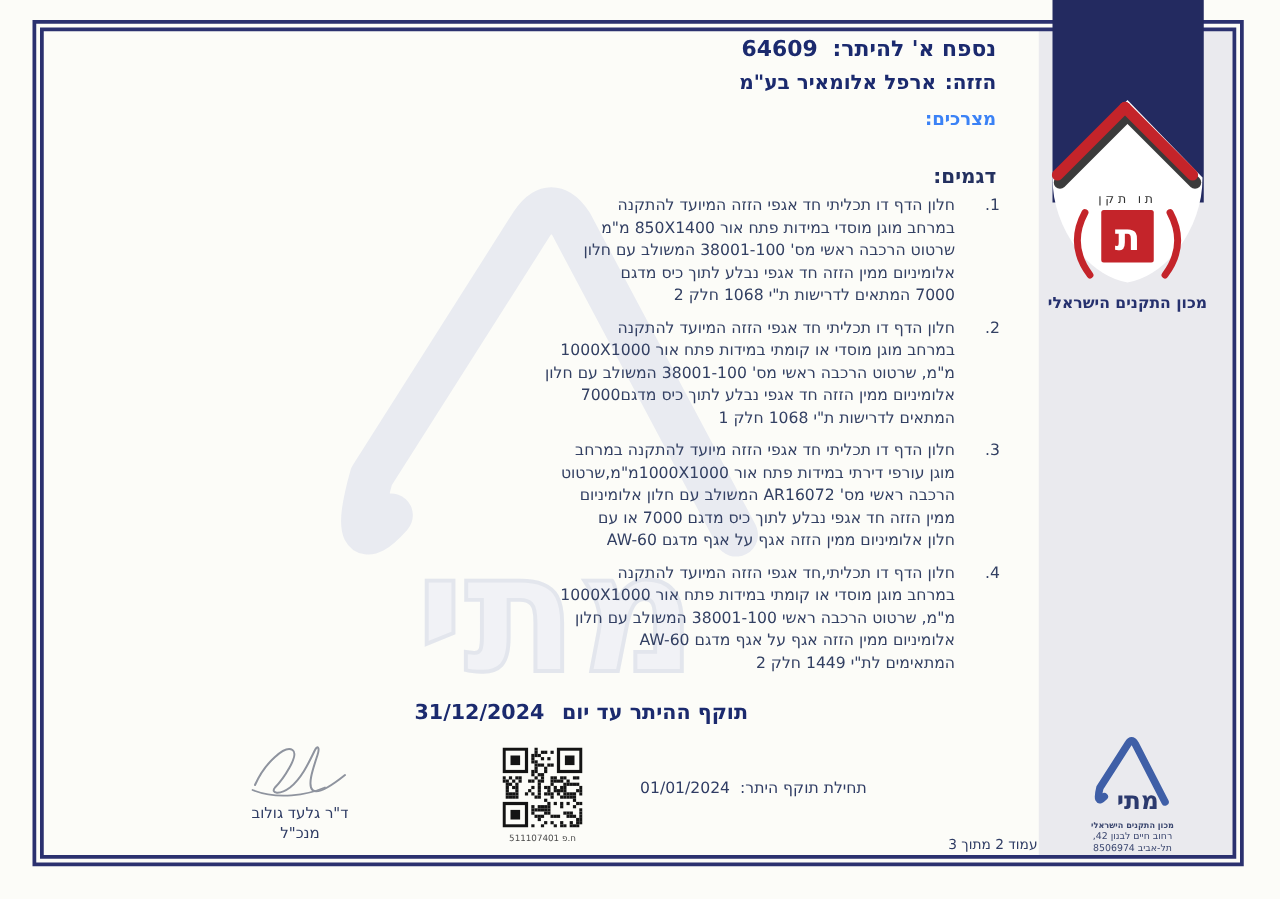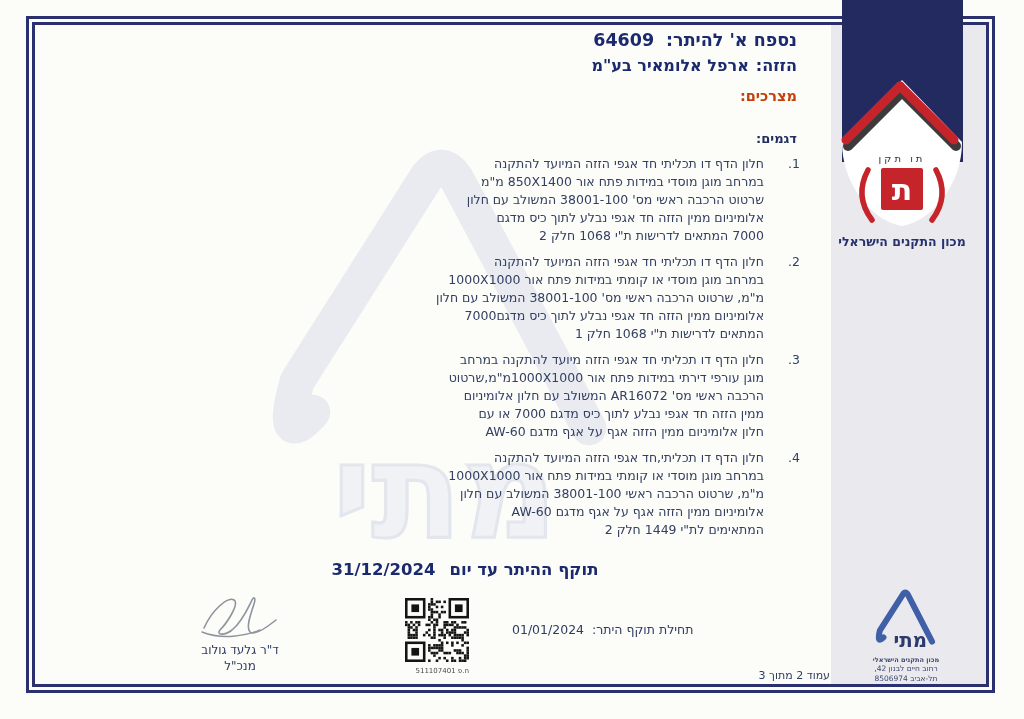--- a/index.html
+++ b/index.html
@@ -18,34 +18,34 @@
   .sii-caption { position:absolute; left:828px; top:234px; width:148px; text-align:center;
                  font-size:12.5px; font-weight:bold; color:#26316e; direction:rtl; z-index:4; }
   .content { position:absolute; inset:0; z-index:5; }
 
   .title-row { position:absolute; top:30px; right:227px; display:flex; direction:rtl; gap:12px;
                font-size:17.5px; font-weight:bold; color:#1b2a6e; }
   .factory-row { position:absolute; top:56px; right:227px; display:flex; direction:rtl; gap:7px;
                  font-size:16px; font-weight:bold; color:#1b2a6e; }
   .products-row { position:absolute; top:88px; right:227px; display:flex; direction:rtl; gap:7px;
                   font-size:13px; color:#333f5f; align-items:baseline; }
-  .products-row .lbl { font-size:14.5px; font-weight:bold; color:#c2410c; }
-  .models-heading { position:absolute; top:131px; right:227px; font-size:13px; font-weight:bold;
+  .products-row .lbl { font-size:14.5px; font-weight:bold; color:#3b82f6; }
+  .models-heading { position:absolute; top:131px; right:227px; font-size:16px; font-weight:bold;
                     color:#23305f; direction:rtl; }
   .models-list { position:absolute; top:155px; right:224px; direction:rtl; }
   .model-item { display:flex; gap:14px; margin-bottom:8px; font-size:12.5px; line-height:18px; color:#334063; }
   .model-num { width:22px; flex:none; }
   .model-lines { width:400px; white-space:pre-line; }
 
   .validity-row { position:absolute; top:560px; left:265px; width:400px; display:flex; direction:rtl;
                   justify-content:center; gap:14px; font-size:16.5px; font-weight:bold; color:#1b2a6e; }
 
   .signature-block { position:absolute; left:188px; top:592px; width:104px; text-align:center;
                      color:#2f3c64; font-size:12px; line-height:16px; direction:rtl; }
-  .qr-block { position:absolute; left:399px; top:598px; width:70px; text-align:right; }
+  .qr-block { position:absolute; left:399px; top:598px; width:70px; text-align:center; }
   .qr-caption { font-size:7px; color:#4a4a4a; direction:rtl; margin-top:1px; }
   .start-row { position:absolute; left:512px; top:622px; display:flex; direction:rtl; gap:8px;
                font-size:12.5px; color:#2f3c64; }
   .footer-text { position:absolute; top:669px; right:194px; font-size:11px; color:#2f3c64; direction:rtl; }
 
   .mati-block { position:absolute; left:858px; top:588px; width:96px; text-align:center; z-index:5; direction:rtl; }
   .mati-caption { font-size:6.5px; font-weight:bold; color:#3c4870; line-height:8px; margin-top:2px; }
   .mati-addr { font-size:7.5px; color:#3c4870; line-height:10px; }
 </style>
 </head>

